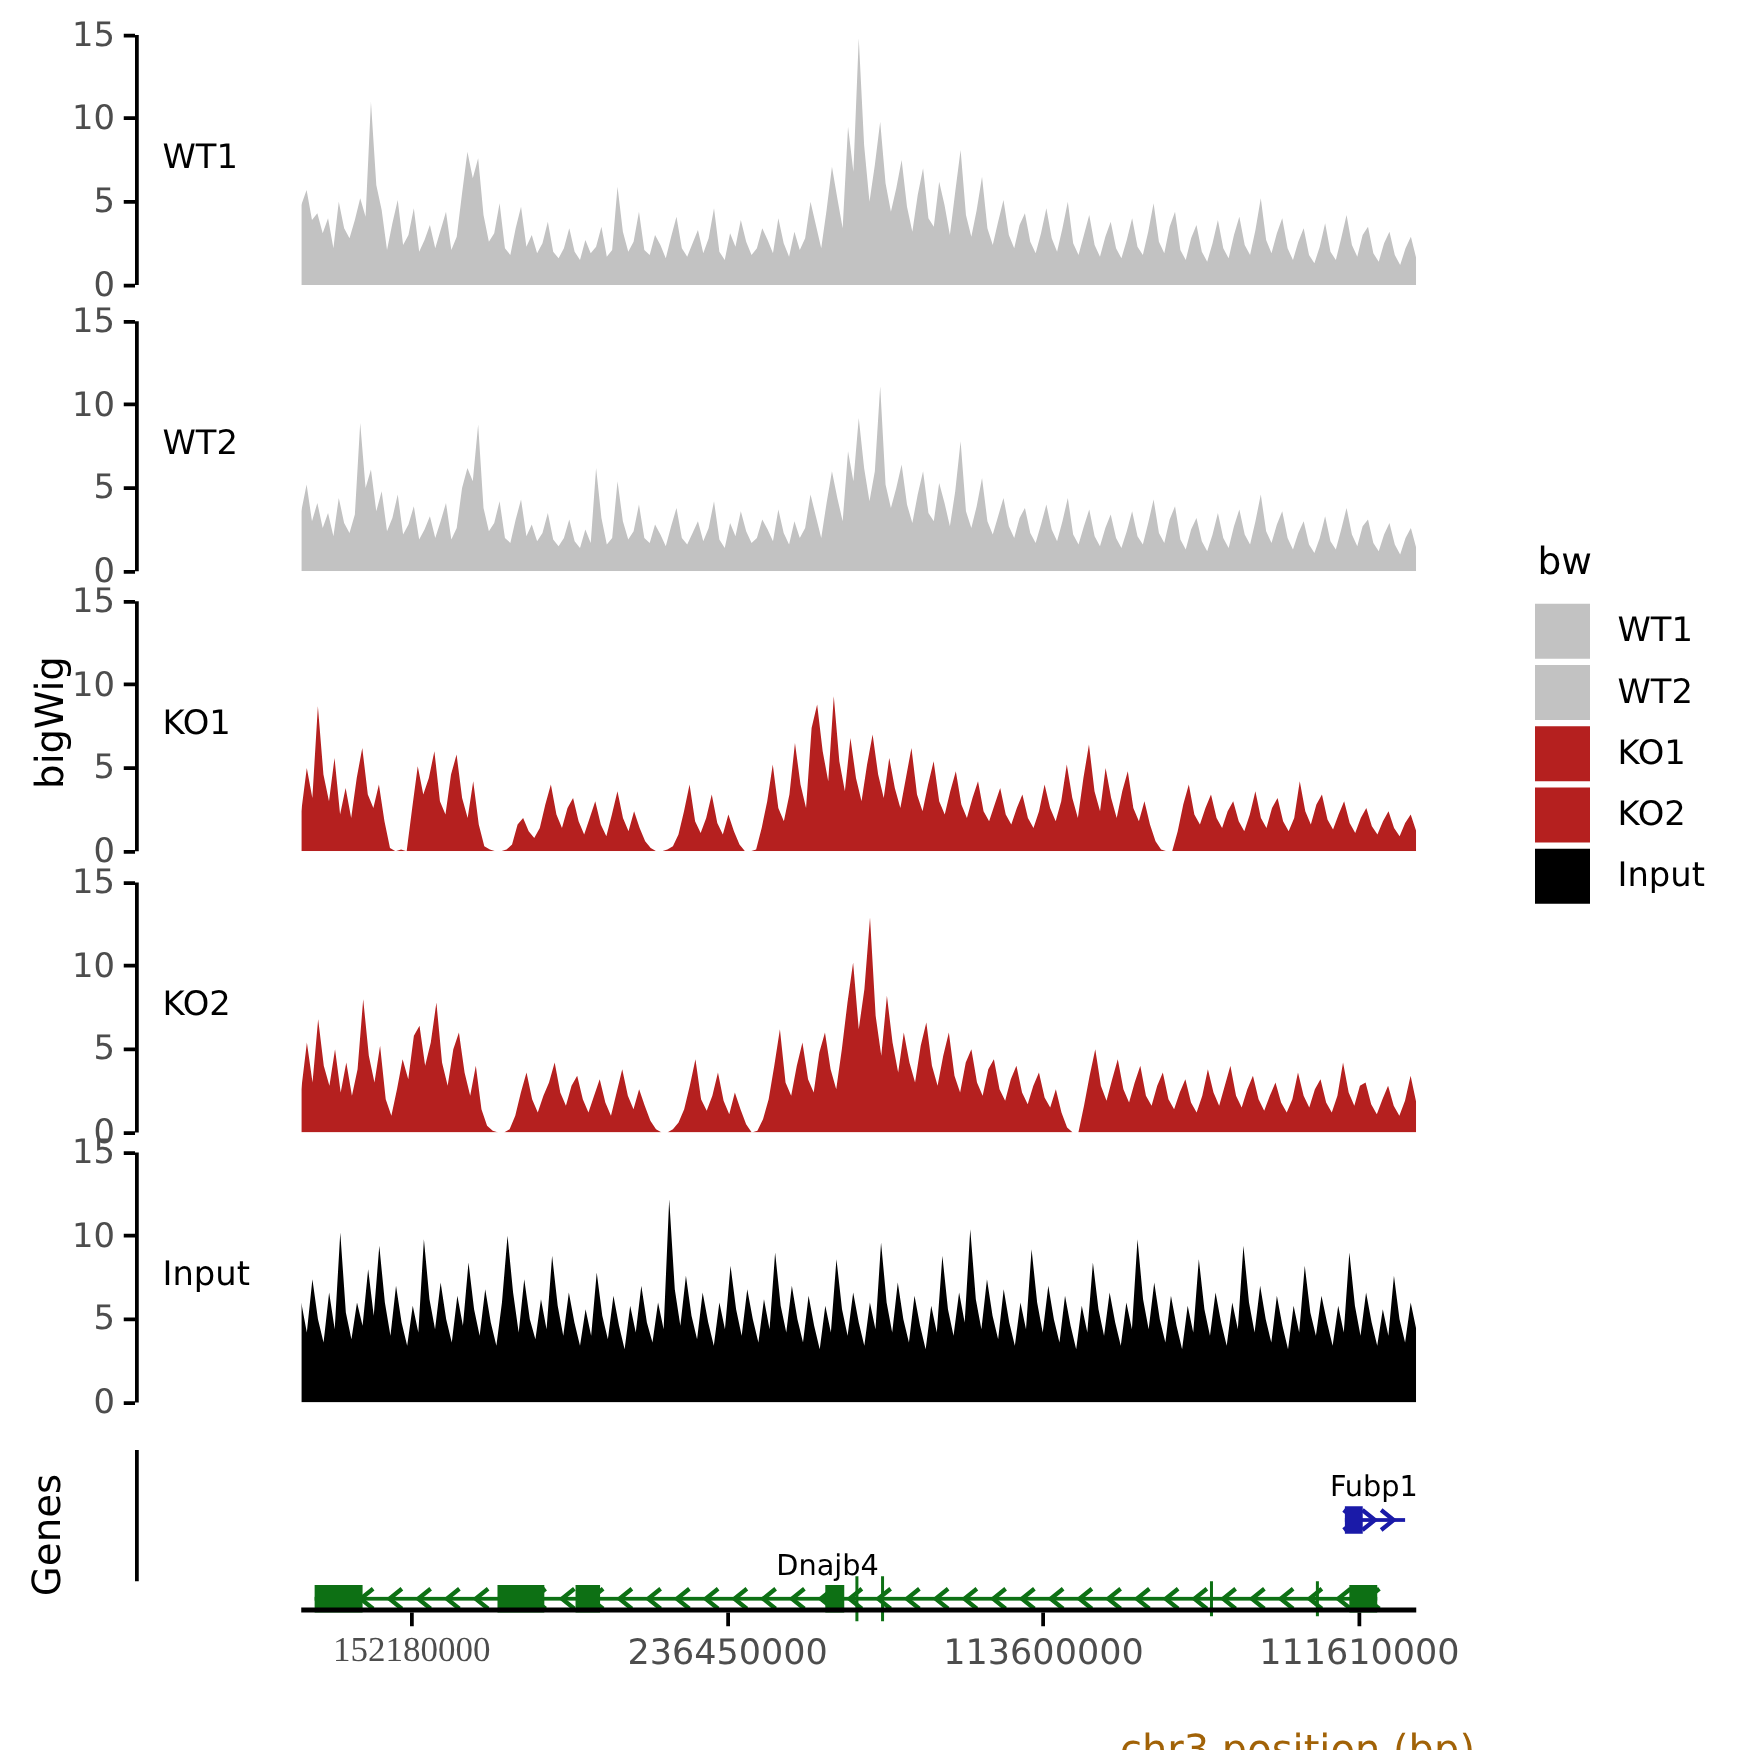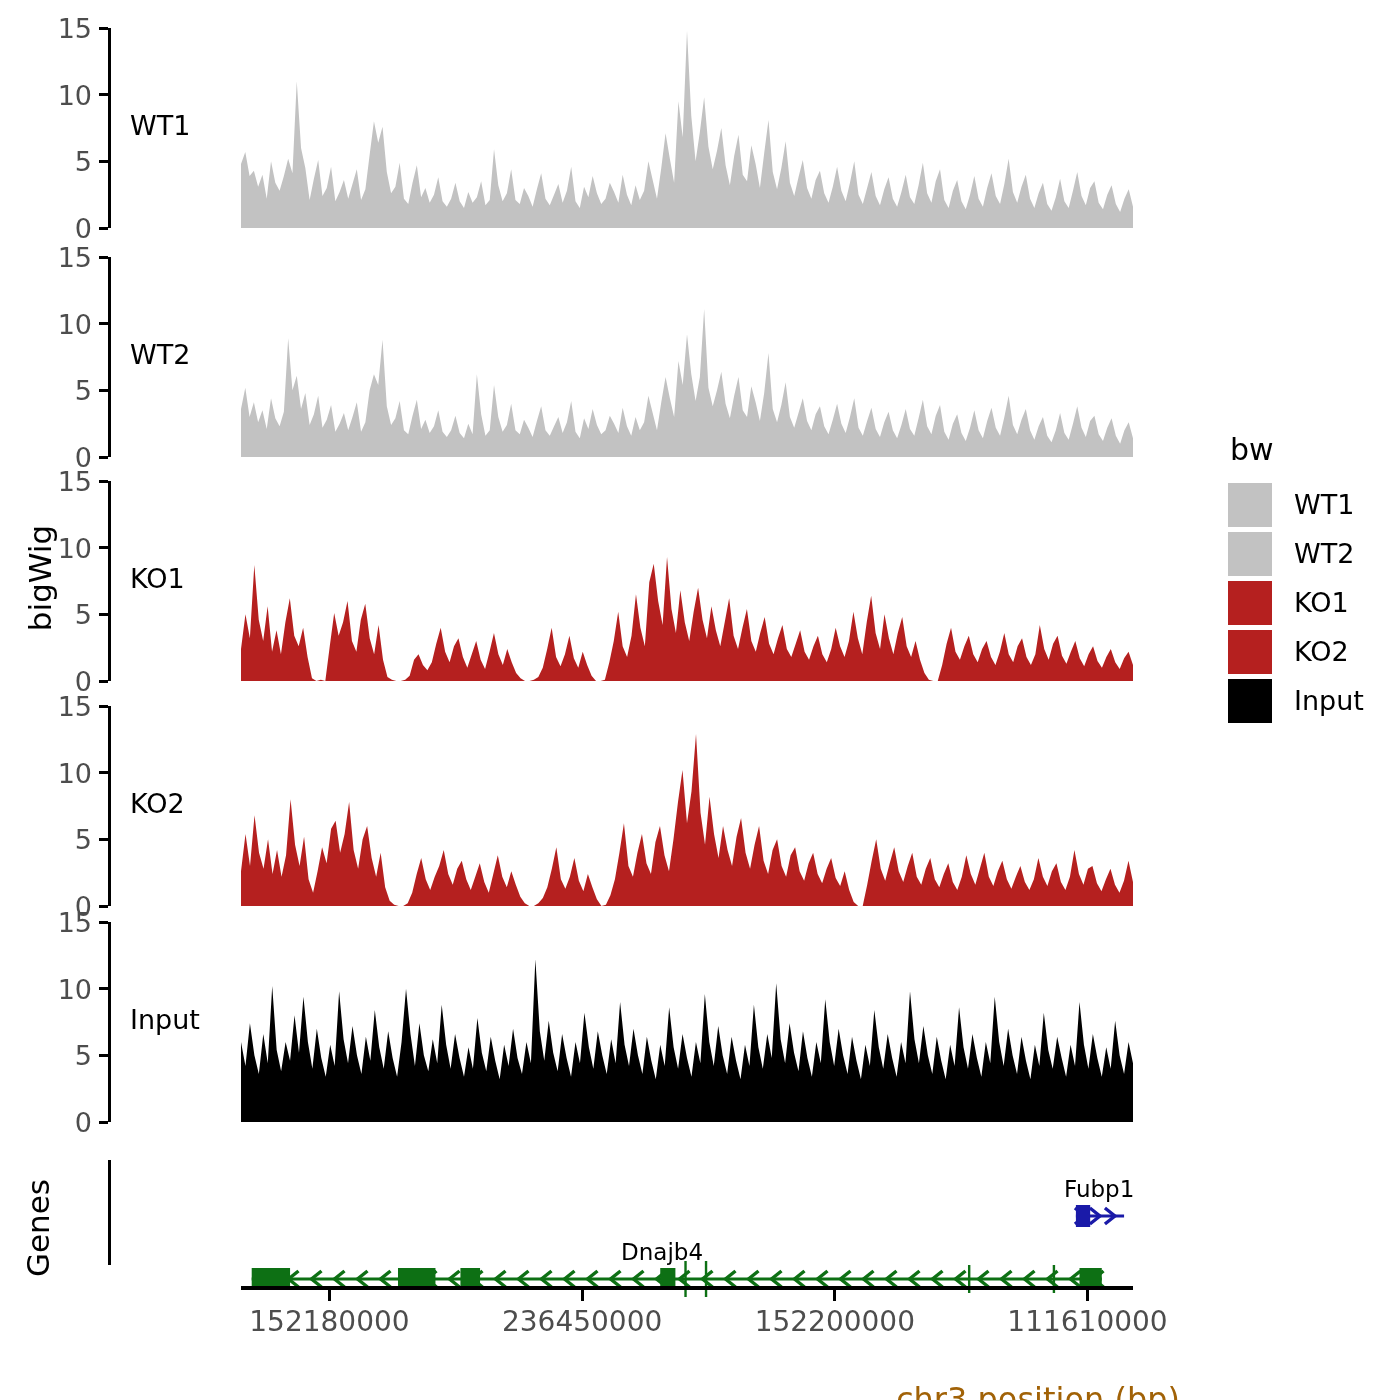--- a/index.html
+++ b/index.html
@@ -246,25 +246,25 @@
           <path d="M863.912,48 L873.912,56 L863.912,64" fill="none" stroke="#1a1aa8" stroke-width="3.4"></path>
           <rect x="834.912" y="45" width="14.271999999999913" height="22" fill="#1a1aa8"></rect>
           <text x="858.1039999999999" y="37" font-family="DejaVu Sans, Liberation Sans, sans-serif" font-size="23" fill="#000" text-anchor="middle">Fubp1</text>
         </svg>
       </div>
   </div>
 
   <div id="xaxis"></div>
   <div id="xticks">
       <div class="xtick" style="left: 327.942px;"></div>
-      <div class="xticklab" style="left: 329.442px;">152180000</div>
+      <div class="xticklab" style="left: 329.442px; font-family: Liberation Serif, serif;">152180000</div>
       <div class="xtick" style="left: 580.633px;"></div>
       <div class="xticklab" style="left: 582.133px;">236450000</div>
       <div class="xtick" style="left: 833.324px;"></div>
-      <div class="xticklab" style="left: 834.824px;">152200000</div>
+      <div class="xticklab" style="left: 834.824px;">113600000</div>
       <div class="xtick" style="left: 1086.02px;"></div>
       <div class="xticklab" style="left: 1087.52px;">111610000</div>
     </div>
   <div id="xaxis-title">chr3 position (bp)</div>
 
   <div id="legend">
     <div id="legend-title">bw</div>
     <div id="legend-items">
         <div class="legend-row">
           <div class="legend-key" style="background: rgb(194, 194, 194);"></div>

